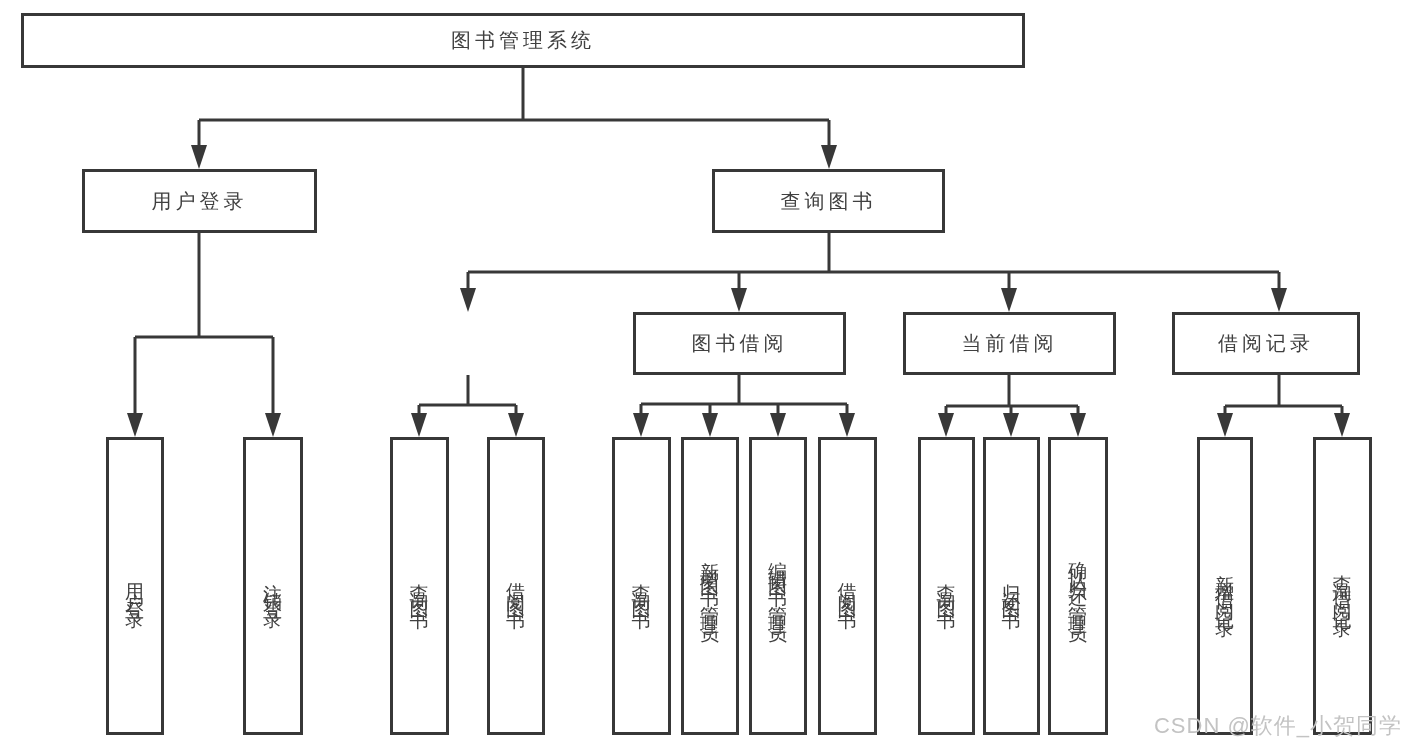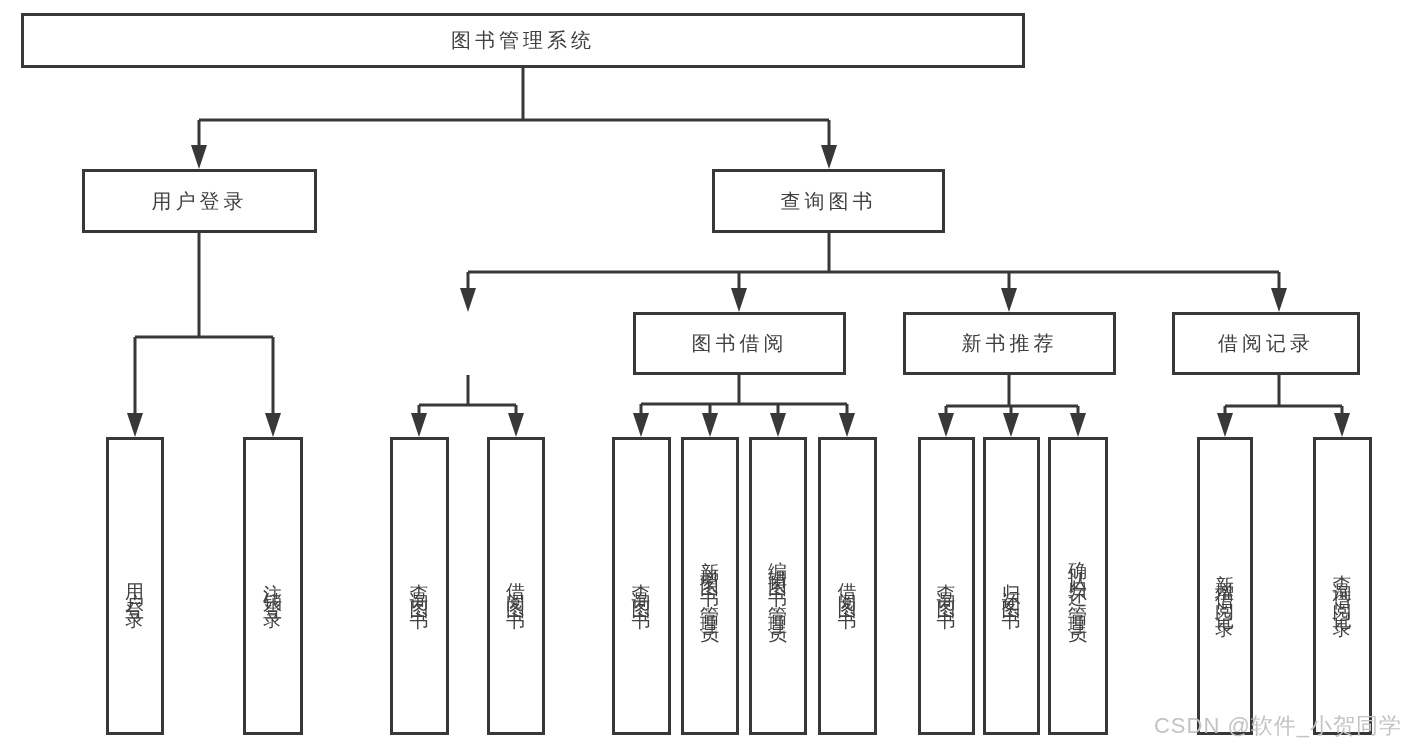--- a/index.html
+++ b/index.html
@@ -97,21 +97,21 @@
     <span>用户登录</span>
   </div>
   <div class="node h" style="left:712px;top:169px;width:233px;height:64px">
     <span>查询图书</span>
   </div>
 
   <div class="node h" style="left:633px;top:312px;width:213px;height:63px">
     <span>图书借阅</span>
   </div>
   <div class="node h" style="left:903px;top:312px;width:213px;height:63px">
-    <span>新书推荐</span>
+    <span>当前借阅</span>
   </div>
   <div class="node h" style="left:1172px;top:312px;width:188px;height:63px">
     <span>借阅记录</span>
   </div>
 
   <div class="node vert" style="left:106px;top:437px;width:58px;height:298px">
     <span>用户登录</span>
   </div>
   <div class="node vert" style="left:243px;top:437px;width:60px;height:298px">
     <span>注销登录</span>

